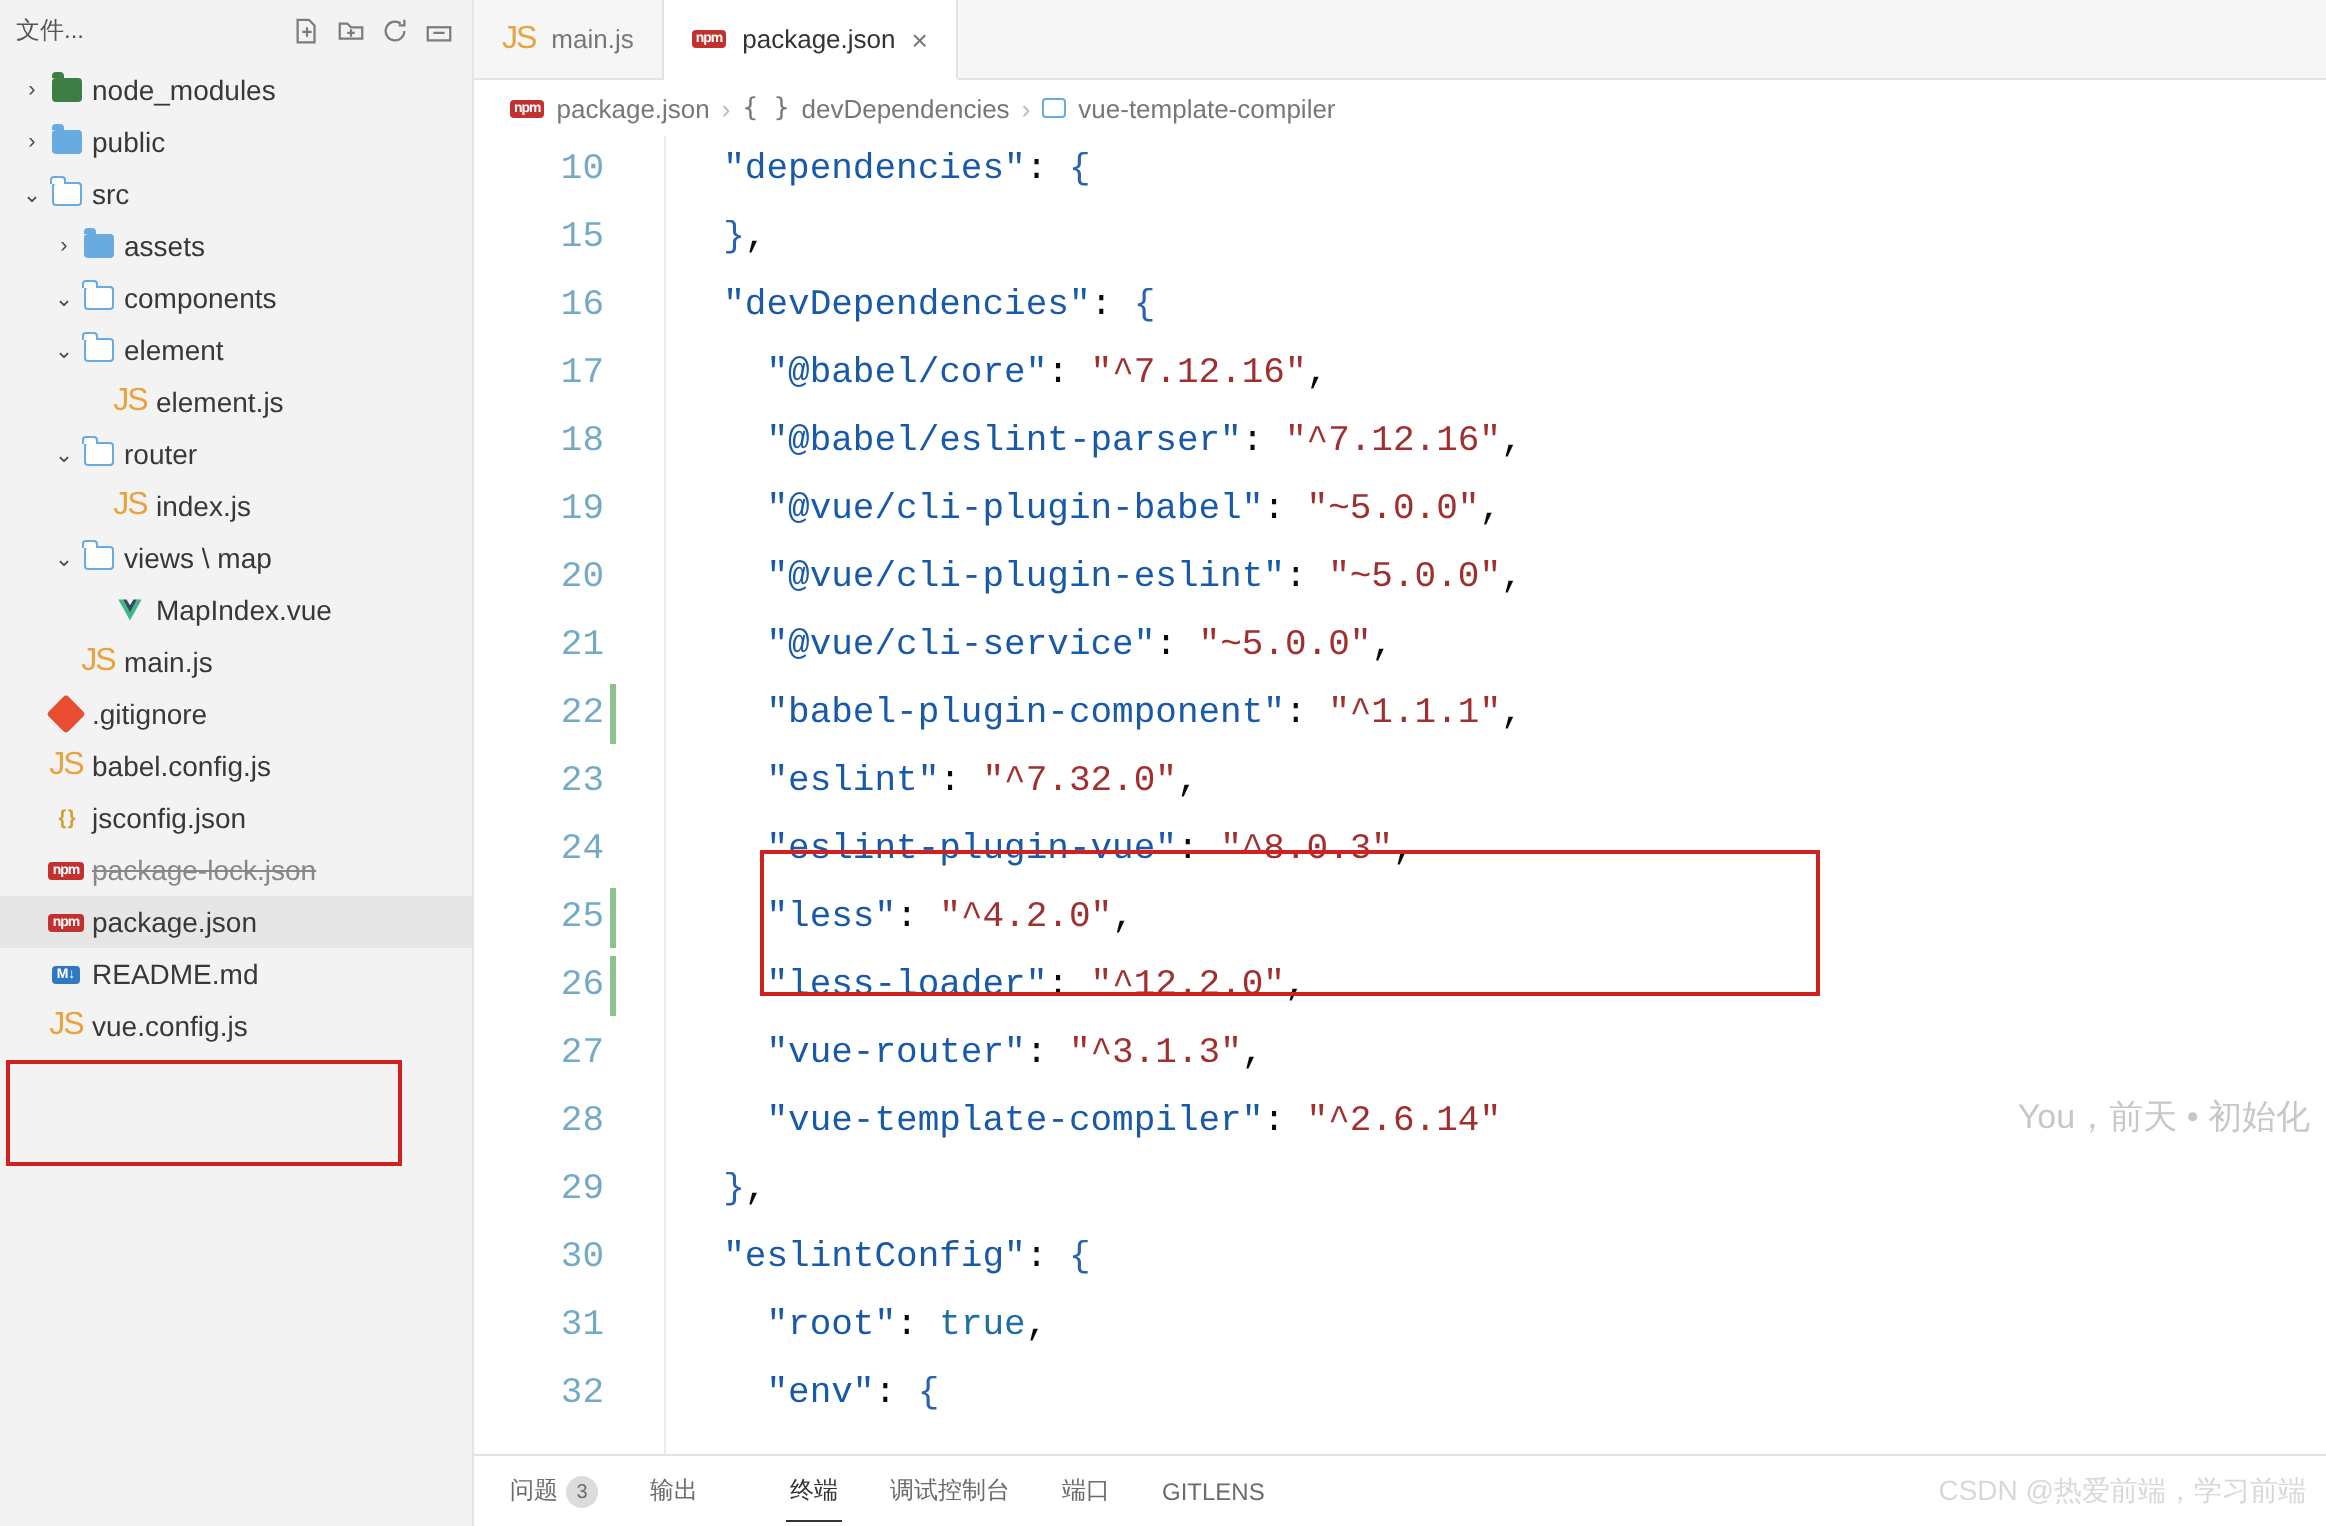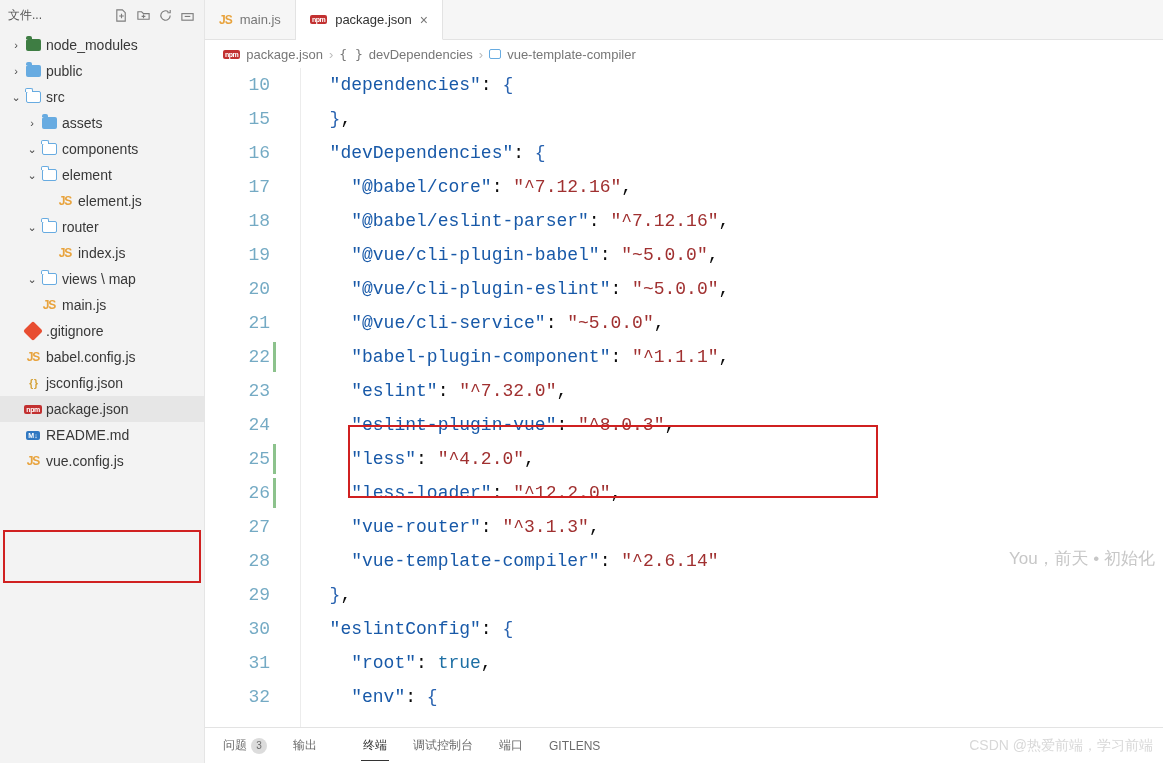--- a/index.html
+++ b/index.html
@@ -8,21 +8,21 @@
   font-size: 13px;
   background: #fdfdfd;
   color: #333;
   width: 1163px;
   height: 763px;
   overflow: hidden;
   position: relative;
 }
 .container { display: flex; height: 100%; }
 .sidebar {
-  width: 205px;
+  width: 237px;
   background: #f3f3f3;
   border-right: 1px solid #e5e5e5;
   display: flex;
   flex-direction: column;
 }
 .sidebar-header {
   display: flex;
   align-items: center;
   padding: 6px 8px;
   gap: 6px;
@@ -46,21 +46,21 @@
 .tree-chevron { width: 16px; display: inline-flex; justify-content: center; color: #4a4a4a; font-size: 11px; flex-shrink: 0; }
 .tree-icon { width: 18px; display: inline-flex; justify-content: center; margin-right: 4px; flex-shrink: 0; }
 .tree-label { font-size: 14px; color: #383838; }
 .ic-folder { width: 15px; height: 12px; background: #67abe1; border-radius: 2px; position: relative; }
 .ic-folder::before { content: ""; position: absolute; top: -3px; left: 0; width: 6px; height: 3px; background: #67abe1; border-radius: 2px 2px 0 0; }
 .ic-folder-o { width: 15px; height: 12px; border: 1.5px solid #67abe1; background: #fff; border-radius: 2px; position: relative; }
 .ic-folder-o::before { content: ""; position: absolute; top: -4px; left: -1.5px; width: 6px; height: 3px; border: 1.5px solid #67abe1; border-bottom: none; background: #fff; border-radius: 2px 2px 0 0; }
 .ic-folder-dark { width: 15px; height: 12px; background: #3e7d43; border-radius: 2px; position: relative; }
 .ic-folder-dark::before { content: ""; position: absolute; top: -3px; left: 0; width: 6px; height: 3px; background: #3e7d43; border-radius: 2px 2px 0 0; }
 .ic-vue { width: 14px; height: 14px; }
-.ic-js { font-size: 12px; font-weight: bold; color: #e8a33d; letter-spacing: -1px; }
+.ic-js { font-size: 16px; font-weight: normal; color: #e8a33d; letter-spacing: -1px; }
 .ic-json { font-size: 10px; font-weight: bold; color: #d39e30; letter-spacing: -1px; }
 .ic-npm { font-size: 7px; font-weight: bold; color: #fff; background: #c23030; padding: 1px 2px; border-radius: 2px; letter-spacing: -0.5px; }
 .ic-md { font-size: 7px; font-weight: bold; color: #fff; background: #3078c2; padding: 1px 2px; border-radius: 2px; }
 .ic-git { width: 14px; height: 14px; background: #e84d31; transform: rotate(45deg); border-radius: 2px; }
 .highlight-box-sb1 {
   position: absolute;
   border: 2px solid #d02020;
   pointer-events: none;
   left: 3px; top: 530px; width: 198px; height: 53px;
 }
@@ -267,20 +267,30 @@
         </div>
       <div class="tree-row">
           <span class="tree-indent" style="width:20px"></span>
           <span class="tree-chevron">⌄</span>
           <span class="tree-icon">
             <span class="ic-folder-o"></span>
           </span>
           <span class="tree-label">views \ map</span>
         </div>
       <div class="tree-row">
+          <span class="tree-indent" style="width:52px"></span>
+          <span class="tree-icon">
+            <svg class="ic-vue" viewBox="0 0 24 24">
+              <path fill="#41b883" d="M2 3h4l6 10L18 3h4L12 21z"></path>
+              <path fill="#35495e" d="M6 3h3l3 5 3-5h3l-6 11z"></path>
+            </svg>
+          </span>
+          <span class="tree-label">MapIndex.vue</span>
+        </div>
+      <div class="tree-row">
           <span class="tree-indent" style="width:36px"></span>
           <span class="tree-icon">
             <span class="ic-js">JS</span>
           </span>
           <span class="tree-label">main.js</span>
         </div>
       <div class="tree-row">
           <span class="tree-indent" style="width:20px"></span>
           <span class="tree-icon">
             <span class="ic-git"></span>
@@ -293,20 +303,27 @@
             <span class="ic-js">JS</span>
           </span>
           <span class="tree-label">babel.config.js</span>
         </div>
       <div class="tree-row">
           <span class="tree-indent" style="width:20px"></span>
           <span class="tree-icon">
             <span class="ic-json">{ }</span>
           </span>
           <span class="tree-label">jsconfig.json</span>
+        </div>
+      <div class="tree-row">
+          <span class="tree-indent" style="width:20px"></span>
+          <span class="tree-icon">
+            <span class="ic-npm">npm</span>
+          </span>
+          <span class="tree-label" style="text-decoration:line-through;color:#888">package-lock.json</span>
         </div>
       <div class="tree-row selected">
           <span class="tree-indent" style="width:20px"></span>
           <span class="tree-icon">
             <span class="ic-npm">npm</span>
           </span>
           <span class="tree-label">package.json</span>
         </div>
       <div class="tree-row">
           <span class="tree-indent" style="width:20px"></span>

